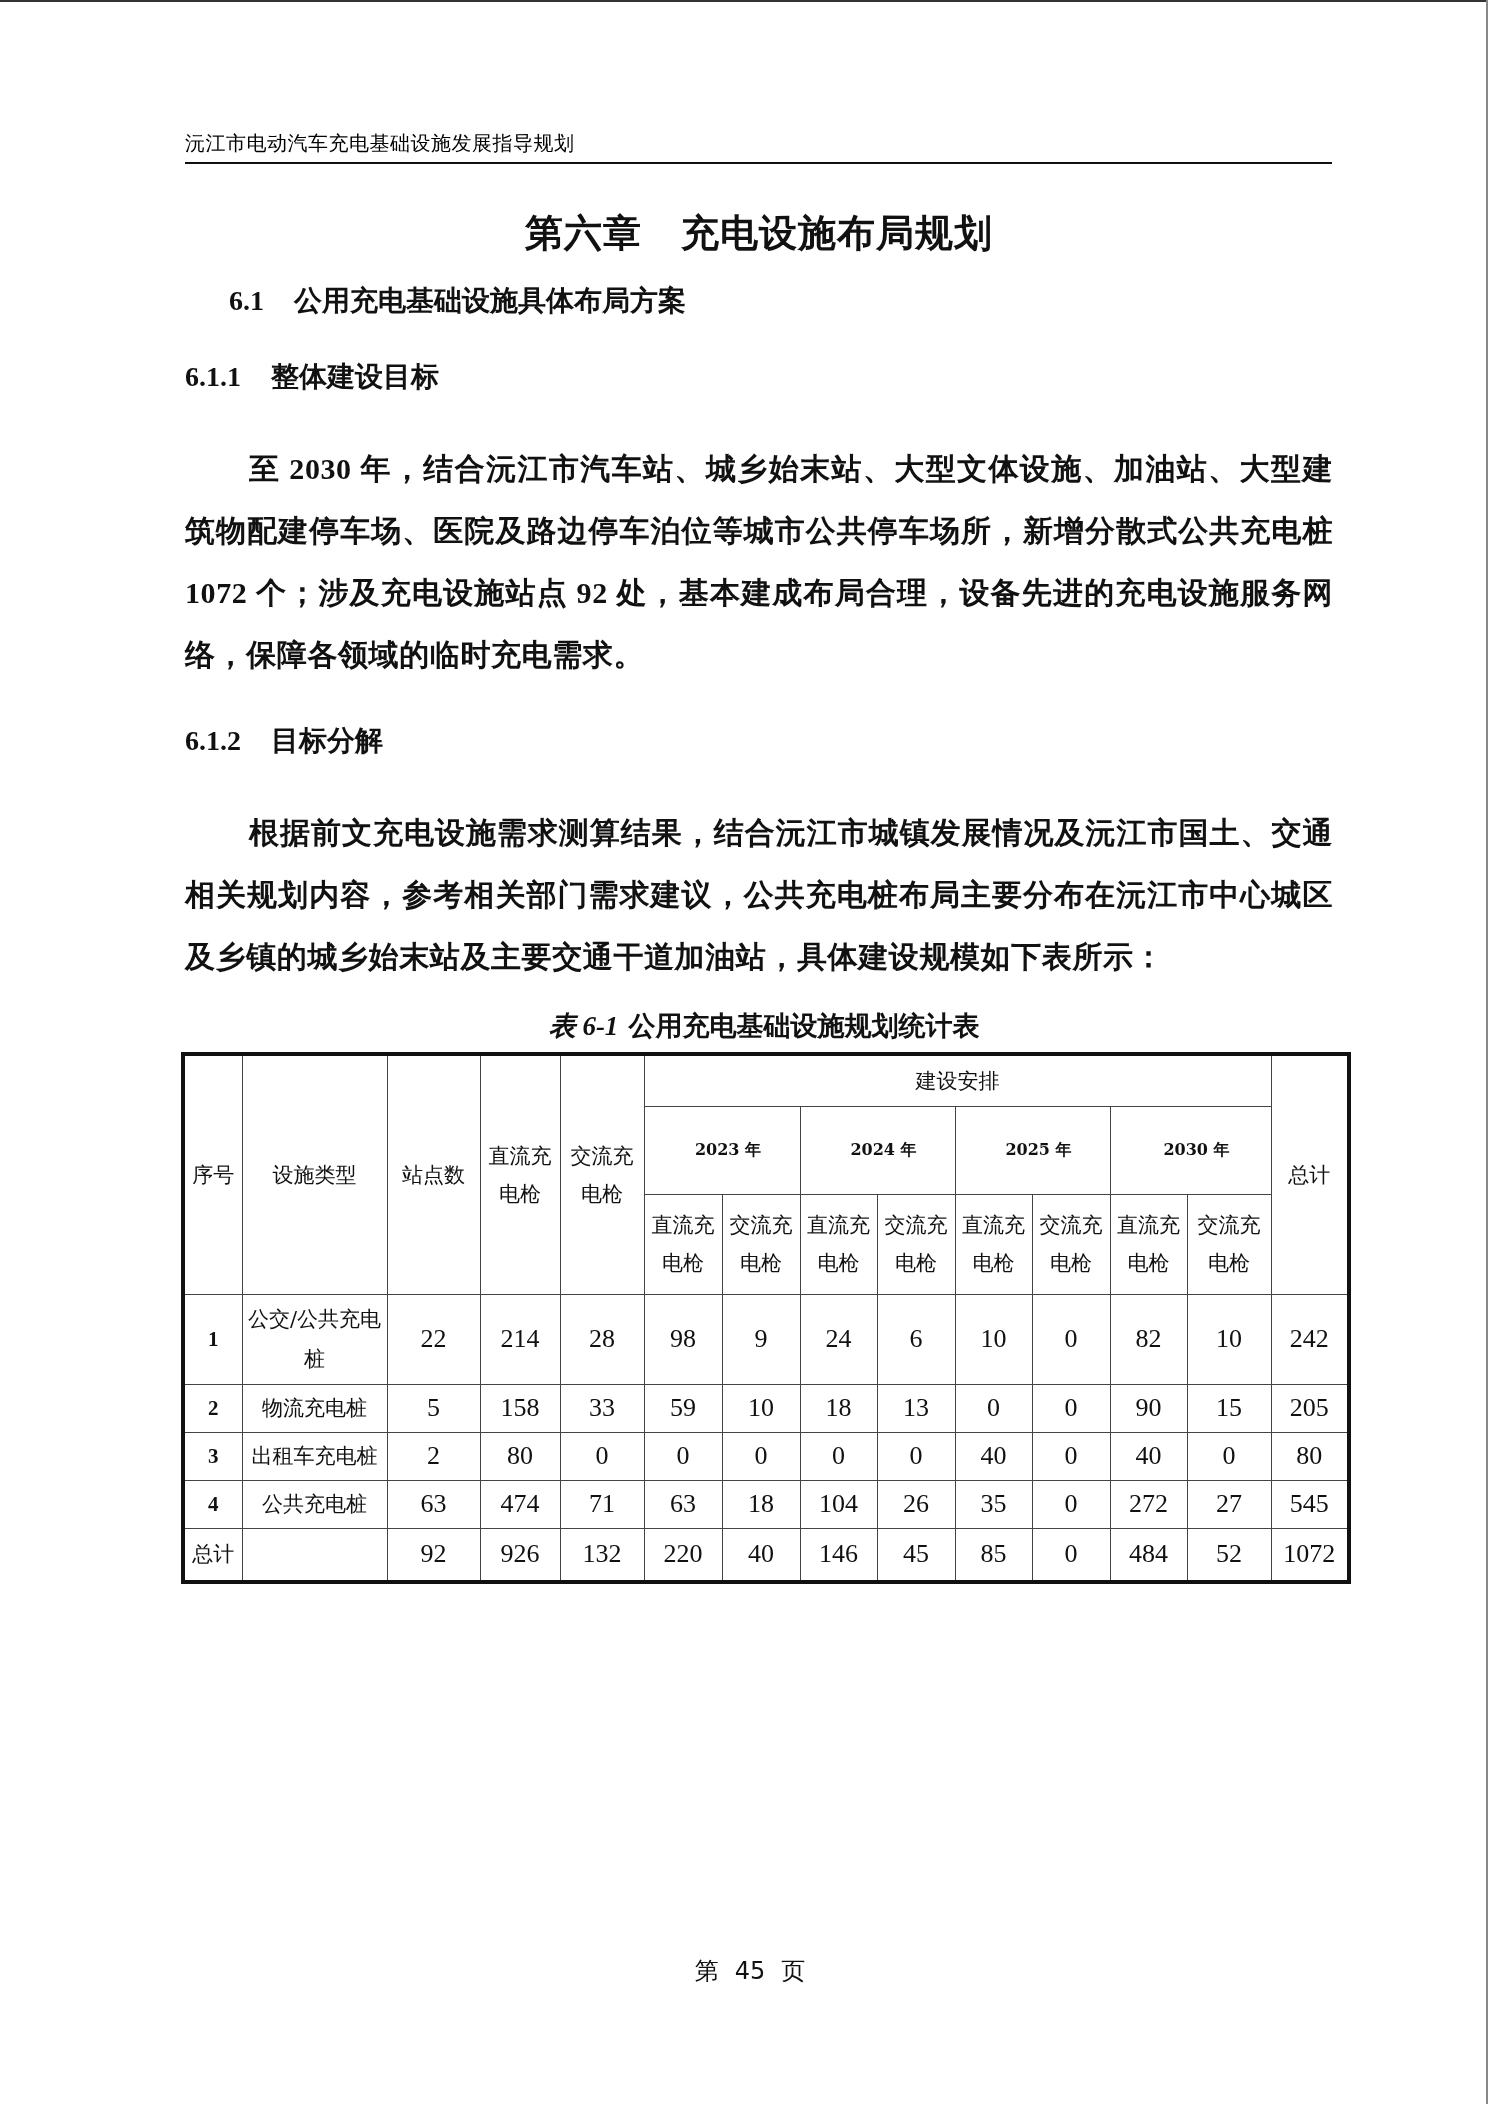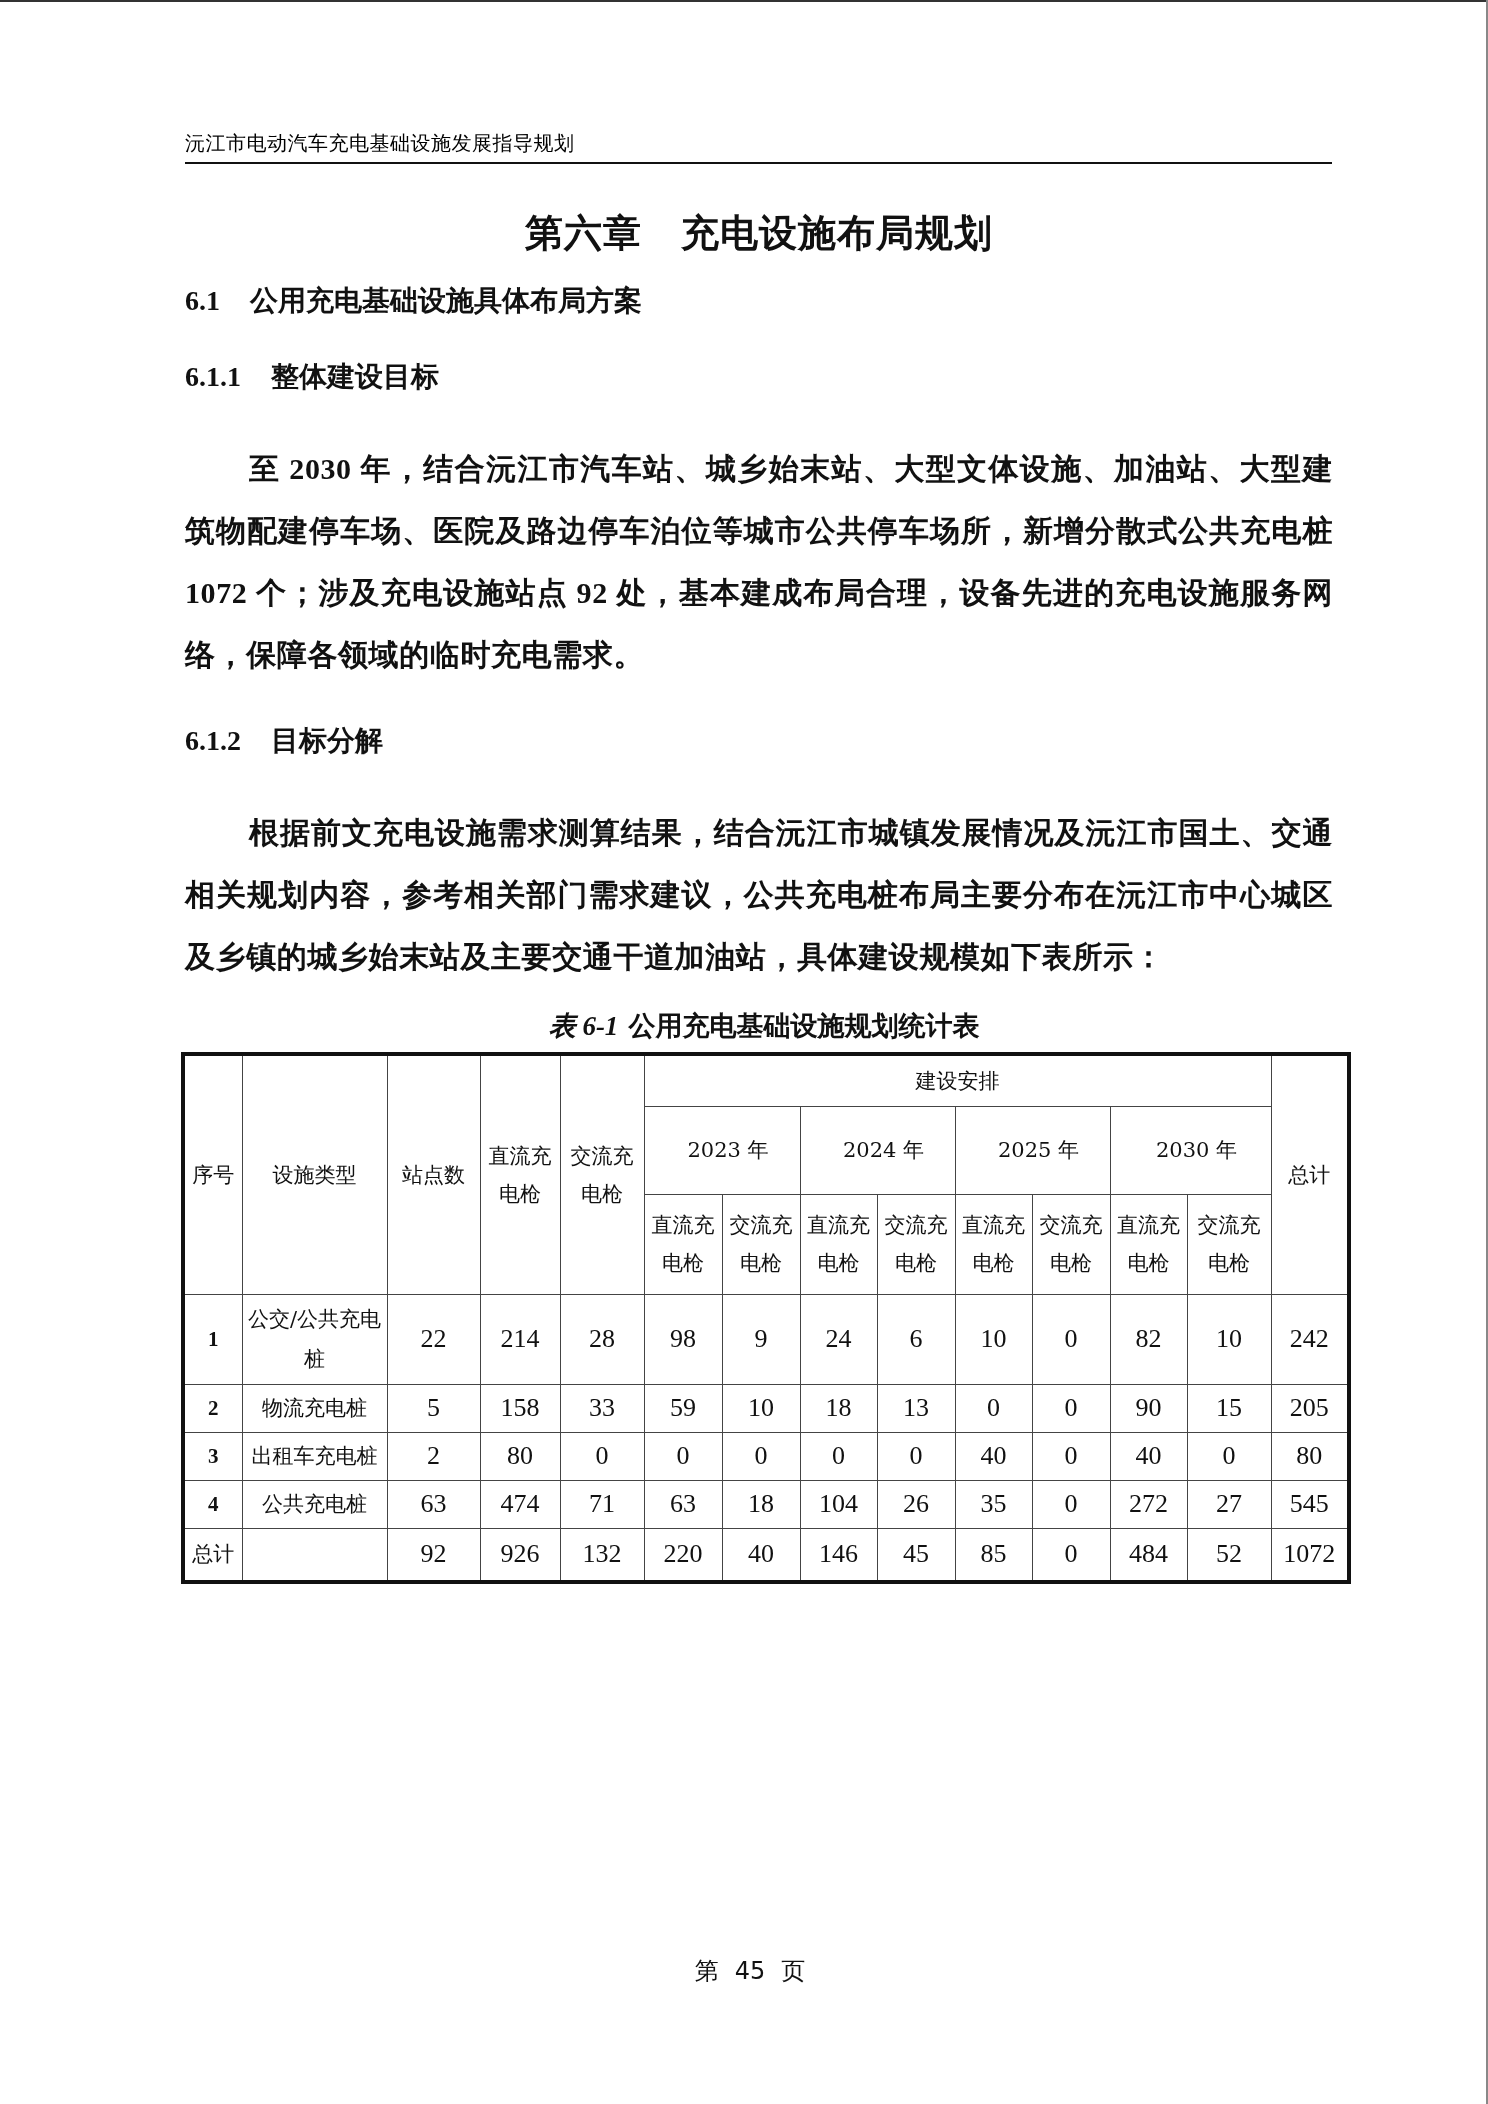--- a/index.html
+++ b/index.html
@@ -16,21 +16,21 @@
   .para { position: absolute; left: 185px; width: 1148px; font-size: 30px; line-height: 62px;
           text-indent: 64px; text-align: justify; letter-spacing: 0.6px; font-weight: bold; }
   .table-caption { position: absolute; left: 0; width: 1528px; top: 1008px; text-align: center;
                    font-size: 27px; font-weight: bold; }
   .table-caption .num { margin-right: 10px; font-style: italic; }
   table.stats { position: absolute; left: 181px; top: 1052px; width: 1166px;
                 border-collapse: collapse; border: 4px solid #111; table-layout: fixed; }
   table.stats td, table.stats th { border: 1.5px solid #444; text-align: center; vertical-align: middle;
                                    padding: 0; font-weight: normal; }
   table.stats th { font-size: 21px; line-height: 38px; font-family: "DejaVu Serif", serif; }
-  table.stats th.year { font-weight: normal; font-size: 21px; padding-left: 12px; }
+  table.stats th.year { font-weight: bold; font-size: 16px; padding-left: 12px; }
   table.stats td { font-size: 26px; }
   table.stats td.idx { font-weight: bold; font-size: 21px; }
   table.stats td.type { font-size: 21px; line-height: 40px; font-family: "DejaVu Serif", serif; margin-top: 26px; }
   .r-head1 { height: 52px; }
   .r-head2 { height: 88px; }
   .r-head3 { height: 100px; }
   .r-d1 { height: 90px; }
   .r-d { height: 48px; }
   .r-tot { height: 54px; }
   .page-number { position: absolute; left: 0; width: 1500px; top: 1955px; text-align: center;
@@ -41,21 +41,21 @@
 <body>
 
 <div class="page-border-top"></div>
 <div class="page-border-right"></div>
 
 <div class="running-header">沅江市电动汽车充电基础设施发展指导规划</div>
 <div class="header-rule"></div>
 
 <div class="chapter-title">第六章　充电设施布局规划</div>
 
-<div class="h2" style="top:282px;">
+<div class="h2" style="top:282px;margin-left:44px;">
   <span class="num">6.1</span><span>公用充电基础设施具体布局方案</span>
 </div>
 
 <div class="h2" style="top:358px;">
   <span class="num">6.1.1</span><span>整体建设目标</span>
 </div>
 
 <div class="para" style="top:438px;">至 2030 年，结合沅江市汽车站、城乡始末站、大型文体设施、加油站、大型建筑物配建停车场、医院及路边停车泊位等城市公共停车场所，新增分散式公共充电桩 1072 个；涉及充电设施站点 92 处，基本建成布局合理，设备先进的充电设施服务网络，保障各领域的临时充电需求。</div>
 
 <div class="h2" style="top:722px;">

